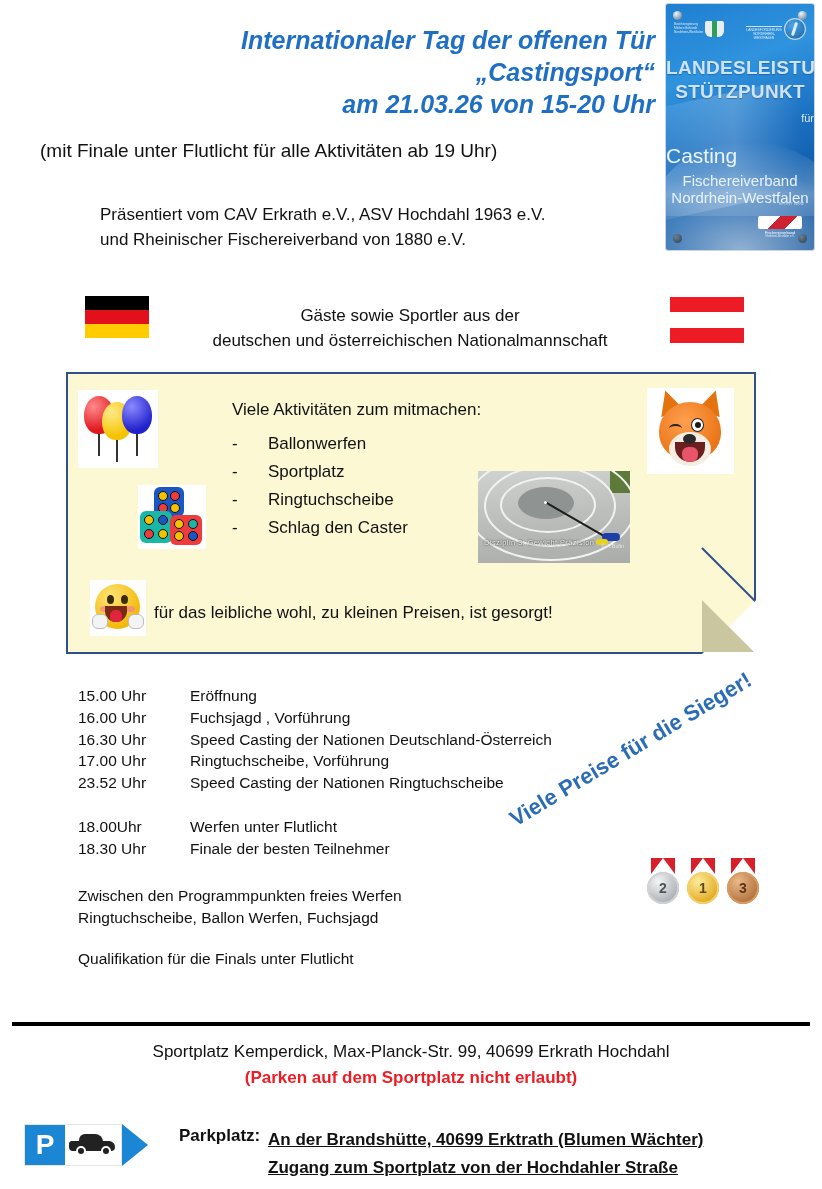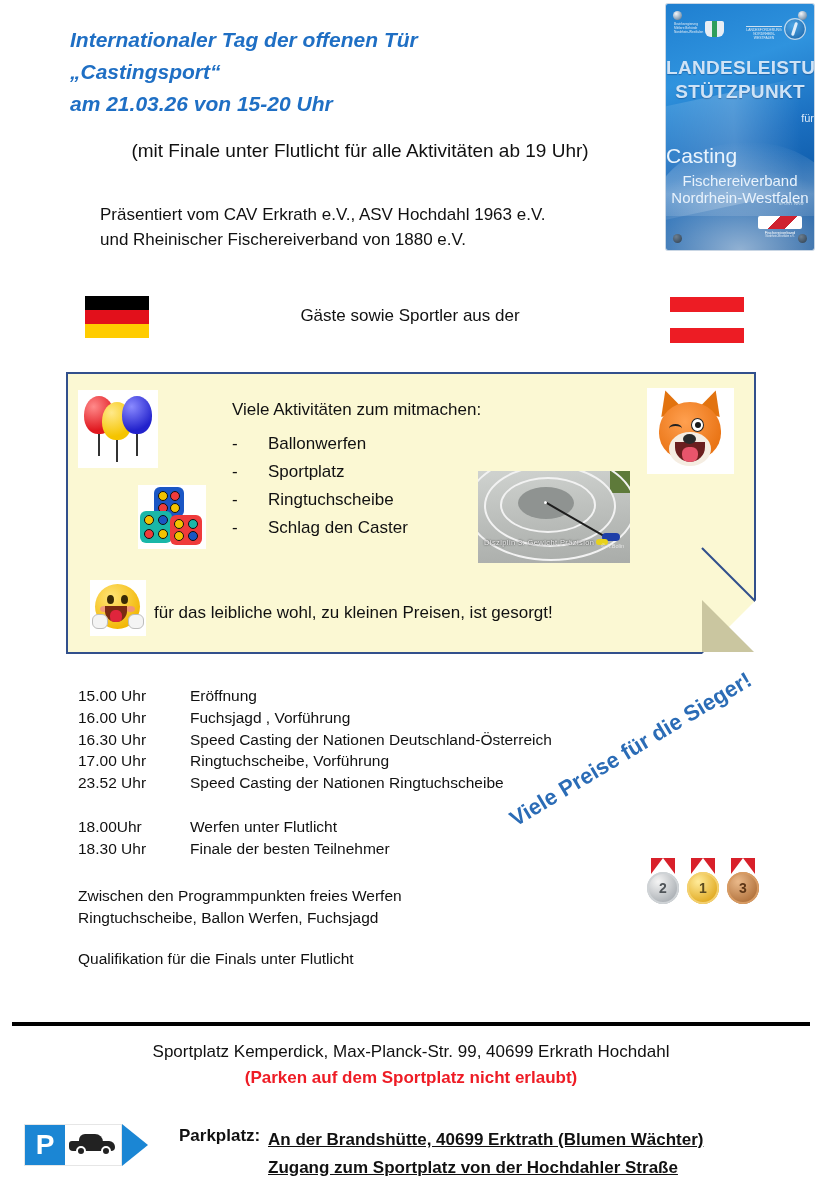--- a/index.html
+++ b/index.html
@@ -9,28 +9,28 @@
     font-family:"Liberation Sans","DejaVu Sans",sans-serif;
     color:#1a1a1a;
     position:relative;
     overflow:hidden;
   }
   .page{position:relative;width:822px;height:1189px;}
 
   
   .headline{
     position:absolute;left:70px;top:24px;width:585px;
-    text-align:left;
+    text-align:right;
     color:#1f6fc4;
     font-weight:bold;font-style:italic;
-    font-size:21px;line-height:32px;
+    font-size:25px;line-height:32px;
   }
   .subline{
     position:absolute;left:40px;top:140px;width:640px;
-    text-align:center;font-size:19px;color:#111;
+    font-size:19px;color:#111;
   }
 
   
   .plaque{
     position:absolute;left:666px;top:4px;width:148px;height:246px;
     background:
       radial-gradient(ellipse 160% 60% at 50% 100%, rgba(255,255,255,.55) 0%, rgba(255,255,255,0) 55%),
       linear-gradient(160deg,#1f7fd0 0%,#2f93de 28%,#1b6fc0 55%,#0e5aa8 78%,#0b4e96 100%);
     border-radius:2px;
     box-shadow:0 0 0 1px #c9d6e4;
@@ -281,20 +281,21 @@
 
   <div class="presenter">
     <div>Präsentiert vom CAV Erkrath e.V., ASV Hochdahl 1963 e.V.</div>
     <div>und Rheinischer Fischereiverband  von 1880 e.V.</div>
   </div>
 
   <div class="flag-de"></div>
   <div class="flag-at"></div>
   <div class="guests">
     <div>Gäste sowie Sportler aus der</div>
+    <div>deutschen und österreichischen Nationalmannschaft</div>
   </div>
 
   <div class="ybox">
     <div class="fold-white"></div>
     <div class="fold-tri"></div>
     <div class="fold-edge"></div>
   </div>
 
   <div class="balloons">
     <div class="bl red"></div>

